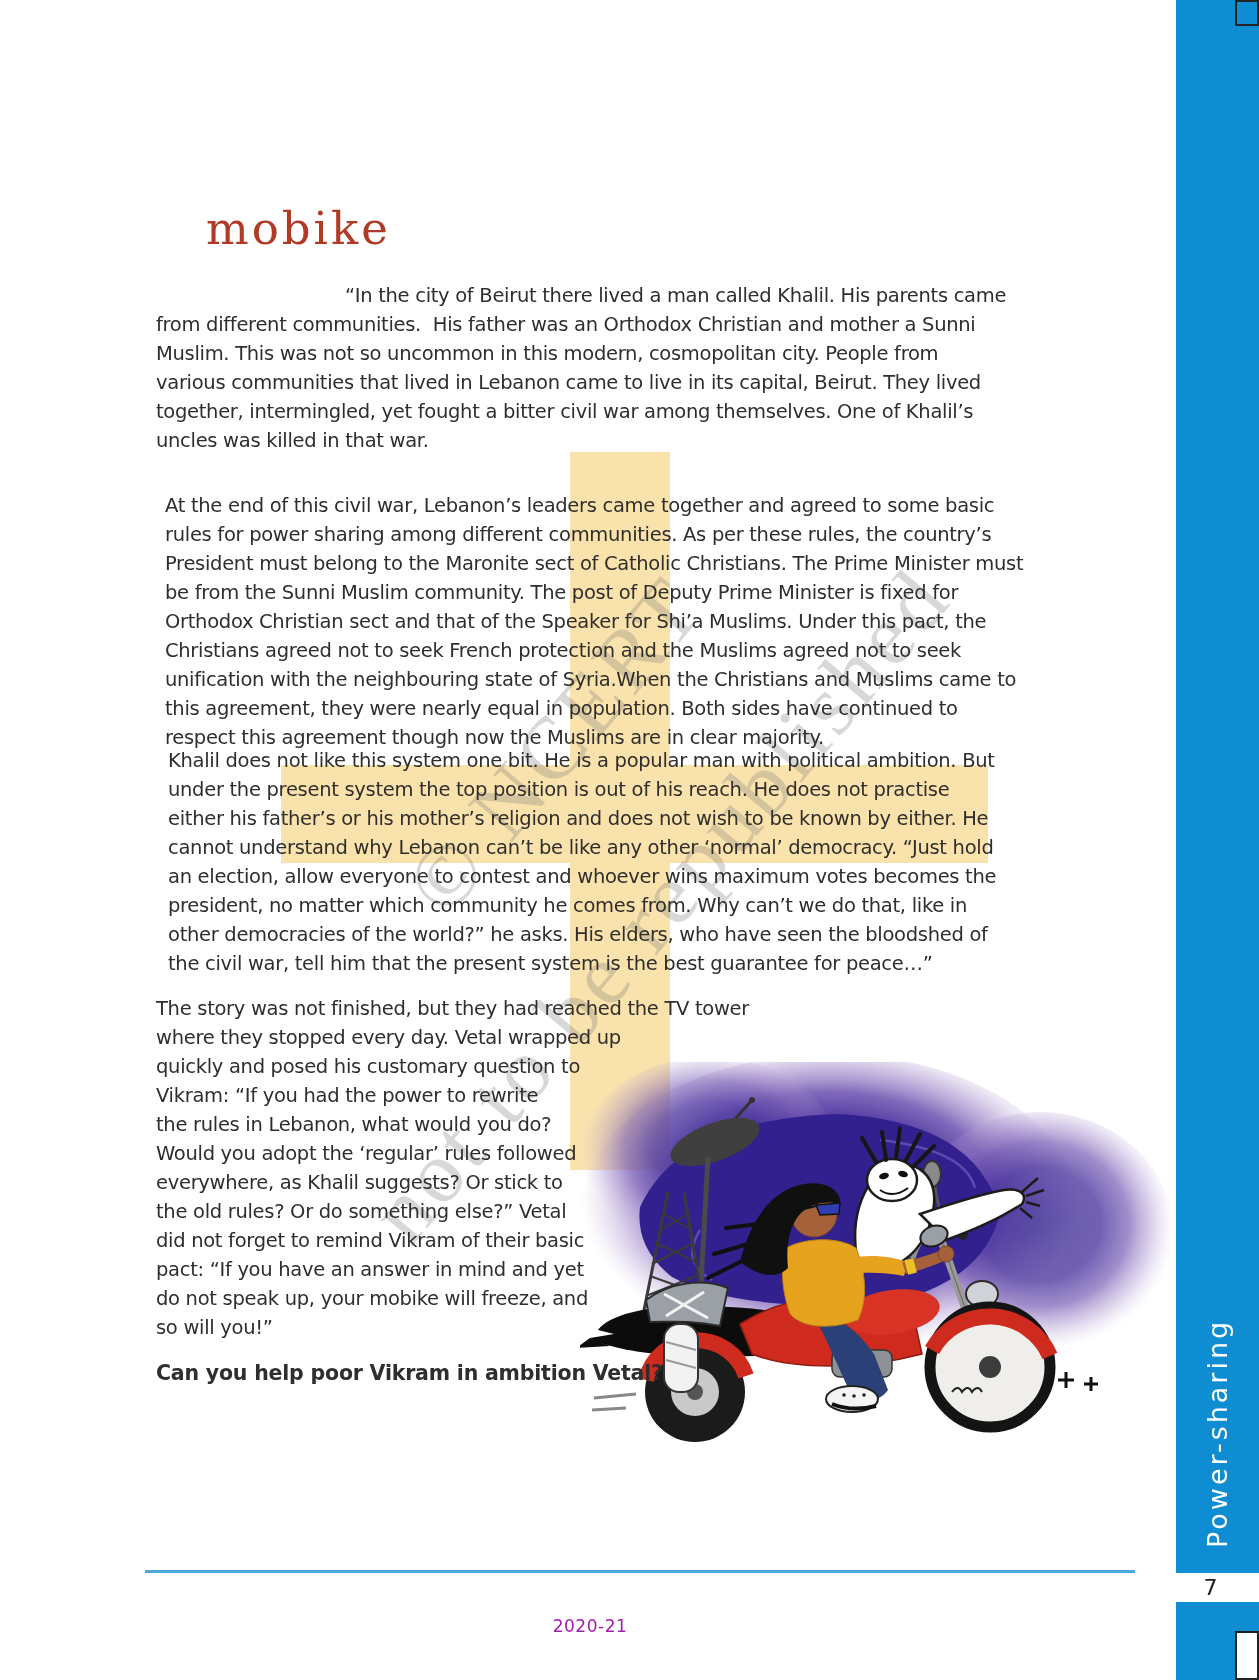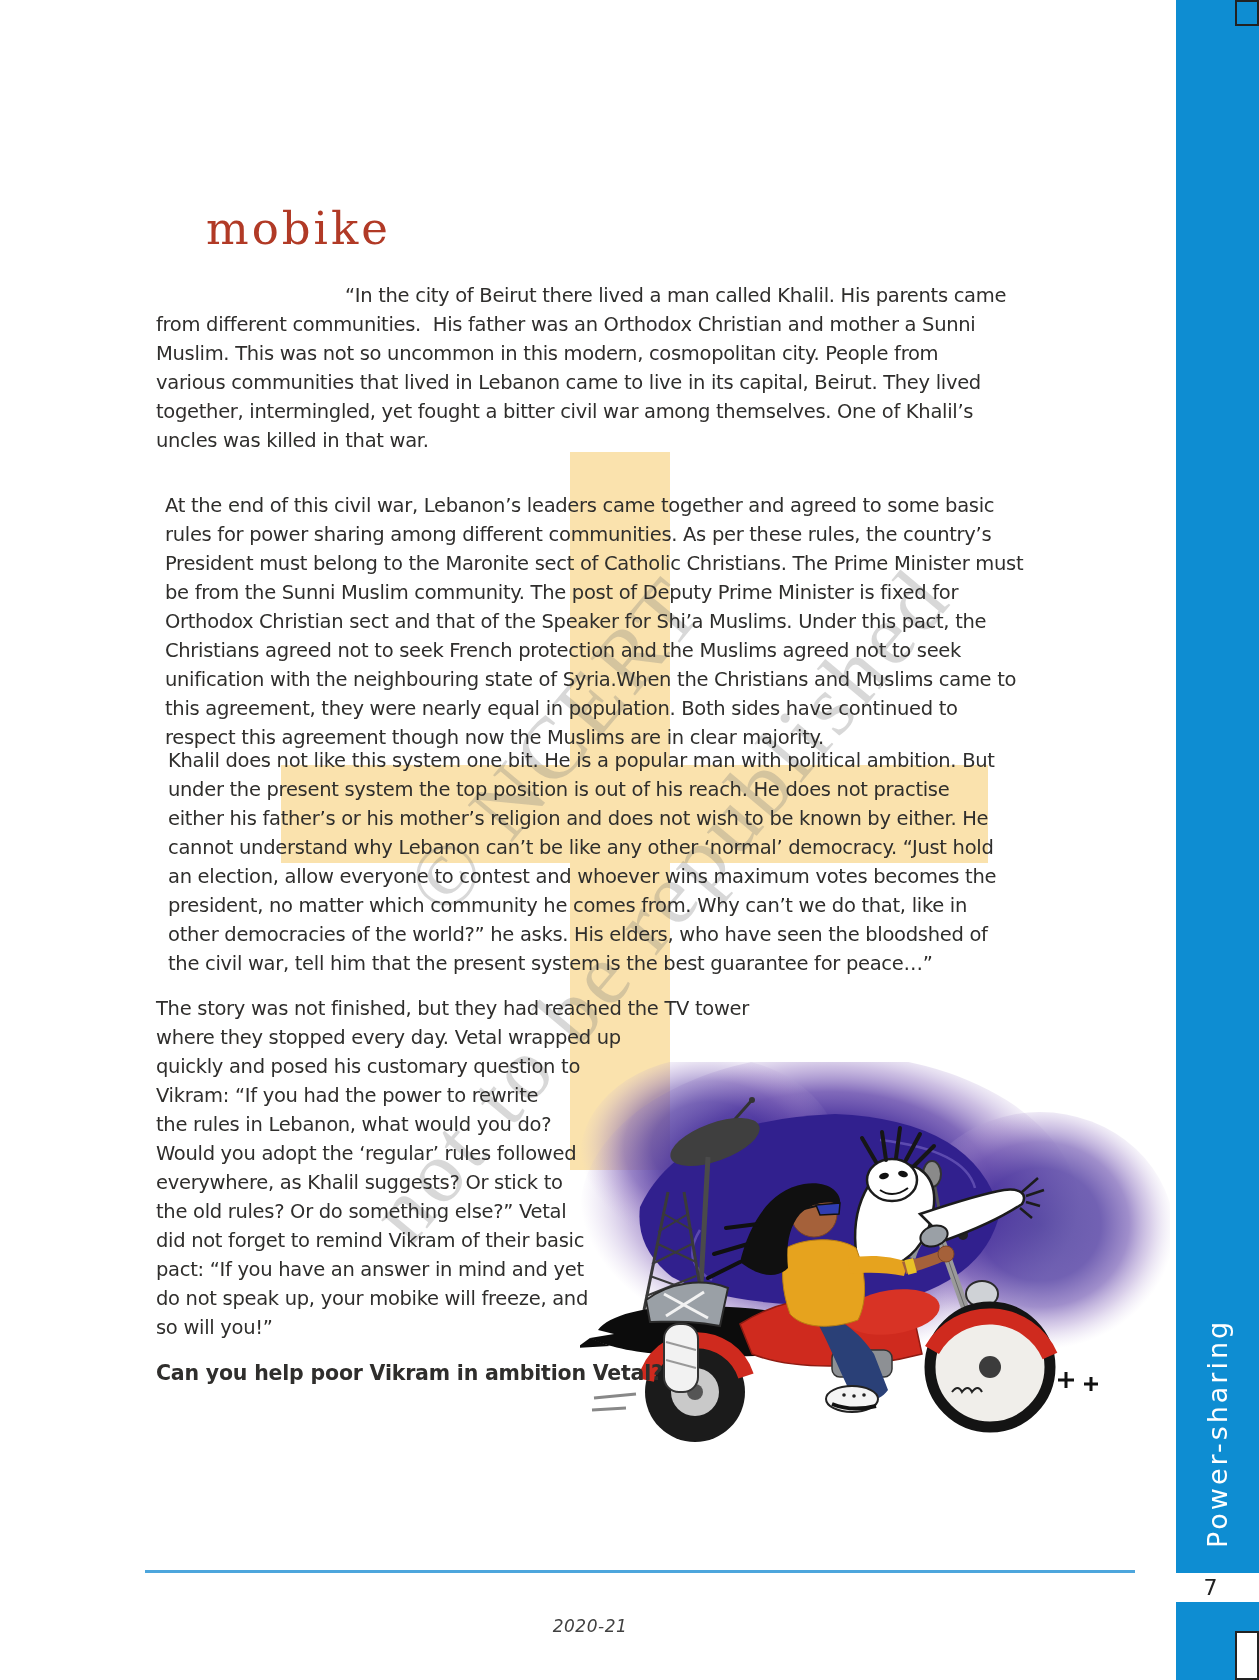--- a/index.html
+++ b/index.html
@@ -35,21 +35,21 @@
       color:#ffffff;font-size:27px;letter-spacing:3px;font-family:"DejaVu Sans",sans-serif;}
   .pageno-strip{position:absolute;left:0;top:1573px;width:83px;height:29px;background:#ffffff;
       display:flex;align-items:center;justify-content:center;padding-right:14px;box-sizing:border-box;}
   .pageno{font-size:22px;color:#222222;}
   
   .corner-tr{position:absolute;right:0;top:0;width:20px;height:22px;border:2px solid #222;z-index:4;background:transparent;}
   .corner-br{position:absolute;right:0;bottom:0;width:20px;height:45px;border:2px solid #222;z-index:4;background:#ffffff;}
   
   .footer-line{position:absolute;left:145px;top:1570px;width:990px;height:3px;background:#4da6dd;z-index:2;}
   .footer-year{position:absolute;left:145px;top:1616px;width:890px;text-align:center;
-      font-size:17px;color:#404040;z-index:2;letter-spacing:0.5px;font-style:italic;}
+      font-size:17px;color:#a21caf;z-index:2;letter-spacing:0.5px;}
 </style>
 </head>
 <body>
 
 <div class="page">
 
   <div class="cross-v"></div>
   <div class="cross-h"></div>
 
   <div class="wm wm1">© NCERT</div>

